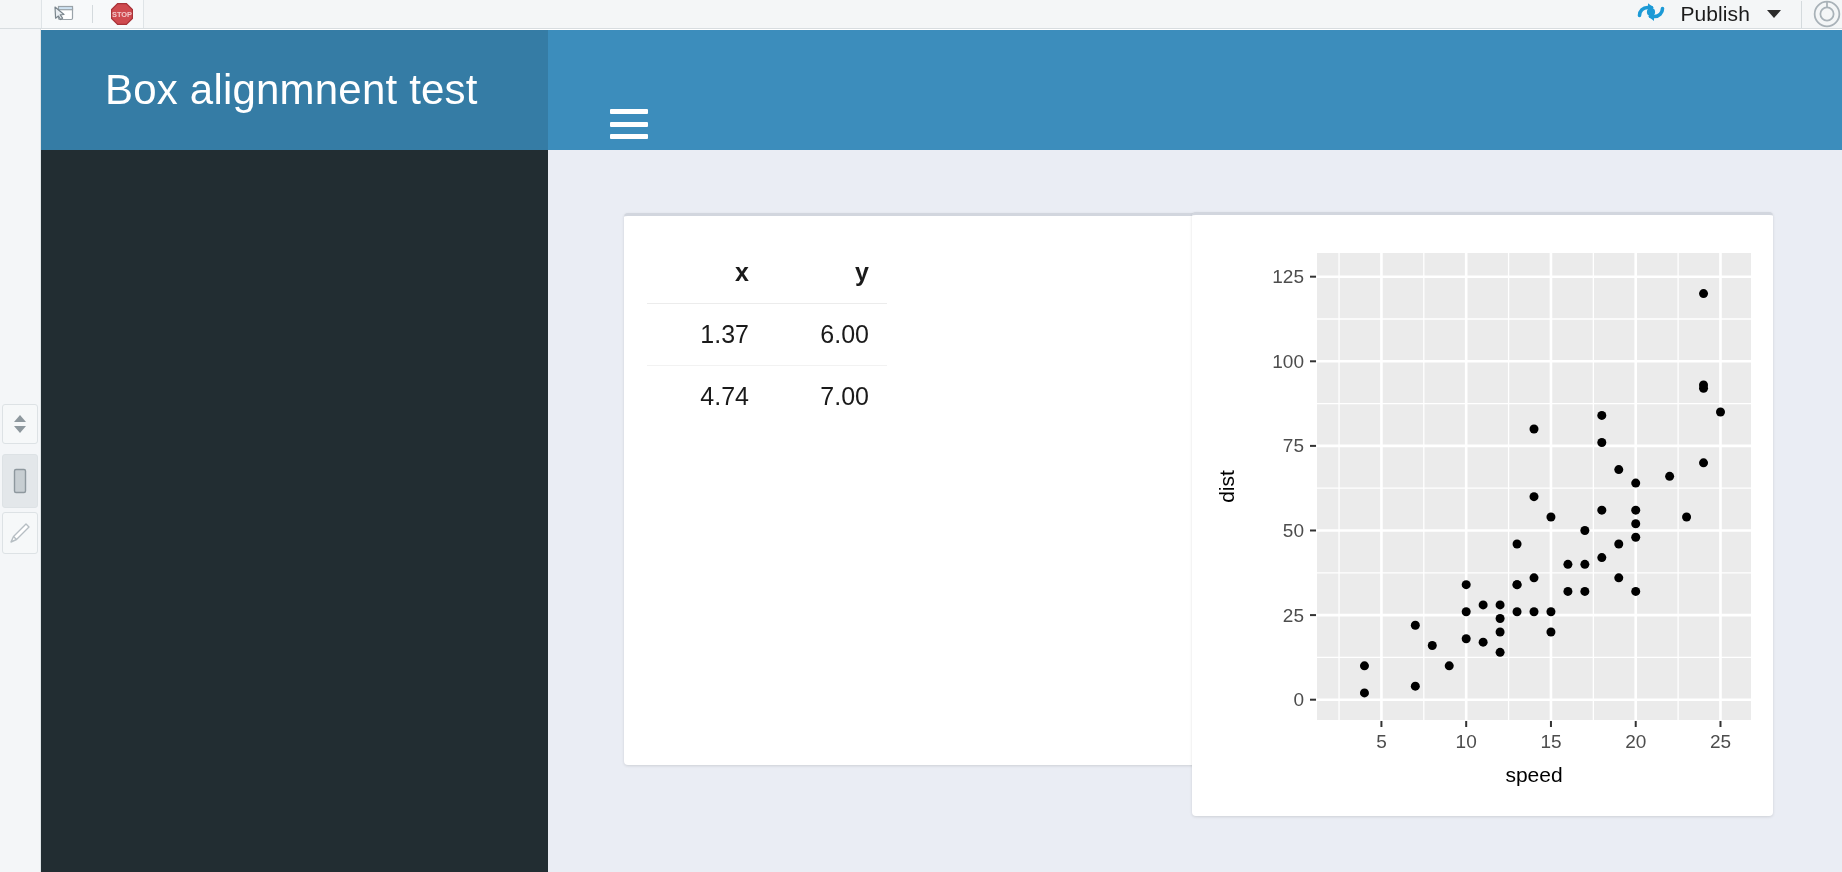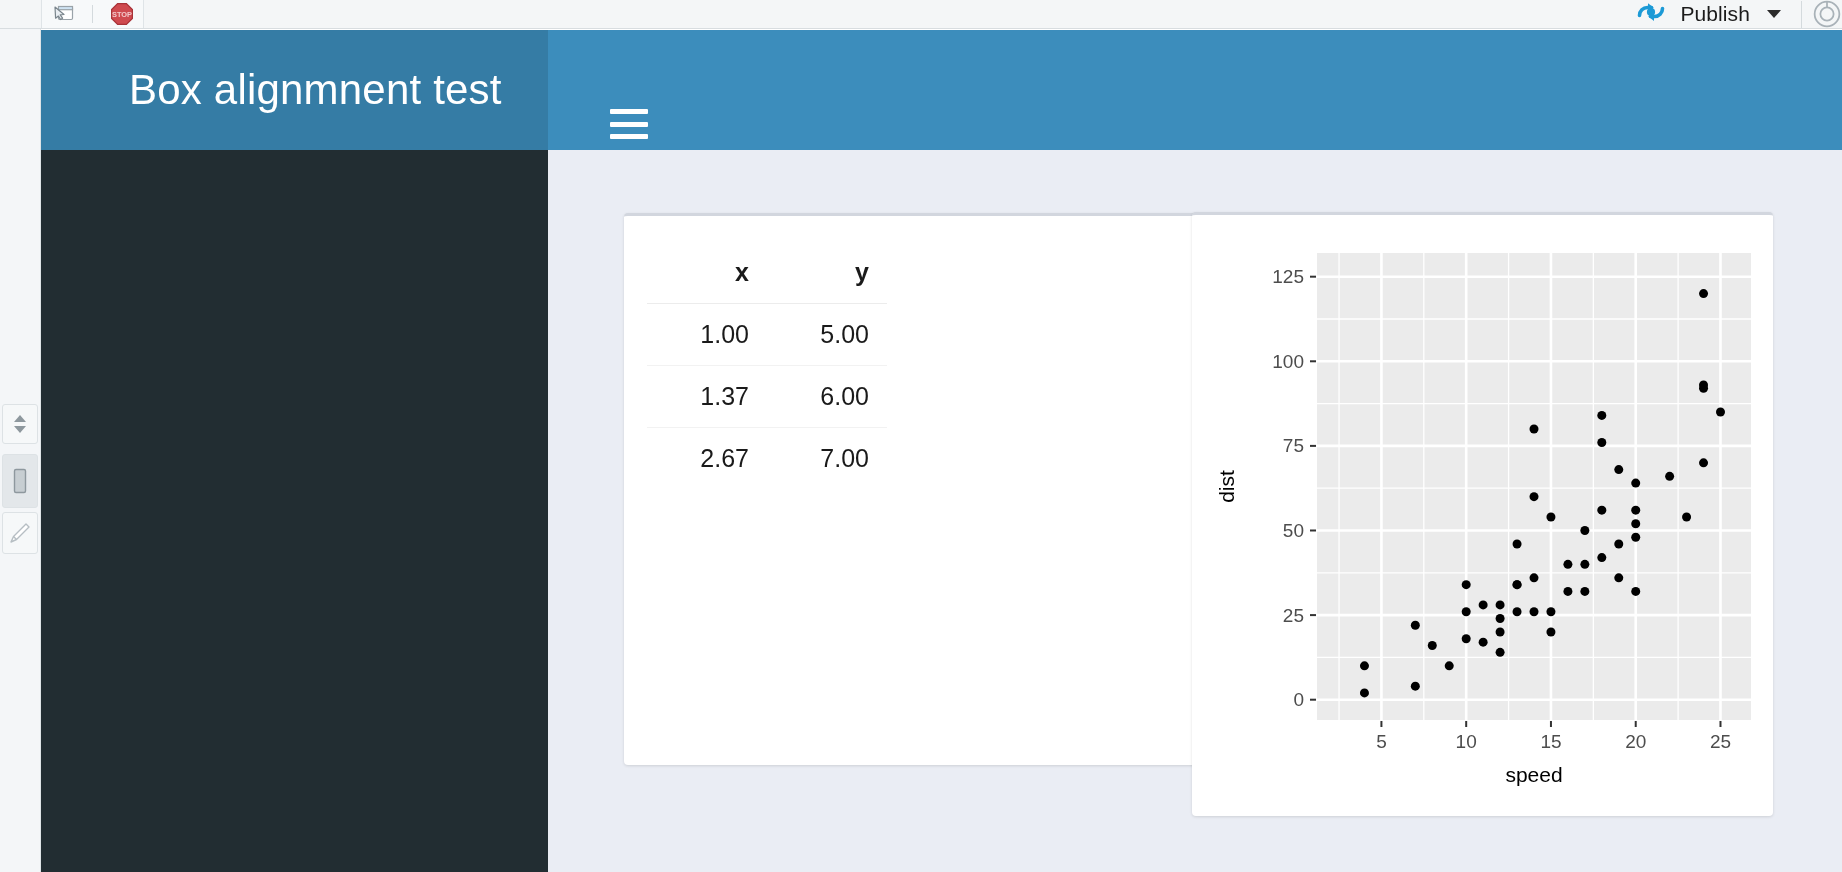--- a/index.html
+++ b/index.html
@@ -105,21 +105,20 @@
     background: #357ca5;
     display: flex; align-items: center;
   }
   .dash-logo-text {
     color: #ffffff;
     font-size: 42px;
     font-weight: 300;
     padding-left: 64px;
     letter-spacing: .2px;
     white-space: nowrap;
-    margin-left: 24px;
   }
   .hamburger {
     position: absolute; left: 569px; top: 79px;
     width: 38px; height: 30px;
     display: flex; flex-direction: column; justify-content: space-between;
   }
   .hamburger span {
     display: block; height: 5px; background: #ffffff; border-radius: 1px;
   }
 
@@ -270,29 +269,25 @@
       <div class="card card-table">
         <table class="data-table">
           <thead>
             <tr>
               <th class="col-x">x</th>
               <th class="col-y">y</th>
             </tr>
           </thead>
           <tbody>
             <tr>
-              <td>1.00</td>
-              <td>5.00</td>
-            </tr>
-            <tr>
               <td>1.37</td>
               <td>6.00</td>
             </tr>
             <tr>
-              <td>2.67</td>
+              <td>4.74</td>
               <td>7.00</td>
             </tr>
           </tbody>
         </table>
       </div>
 
       <div class="card card-plot">
         <div class="plot-wrap">
           <svg class="plot-svg" viewBox="0 0 581 604">
             <g id="plot-panel">

